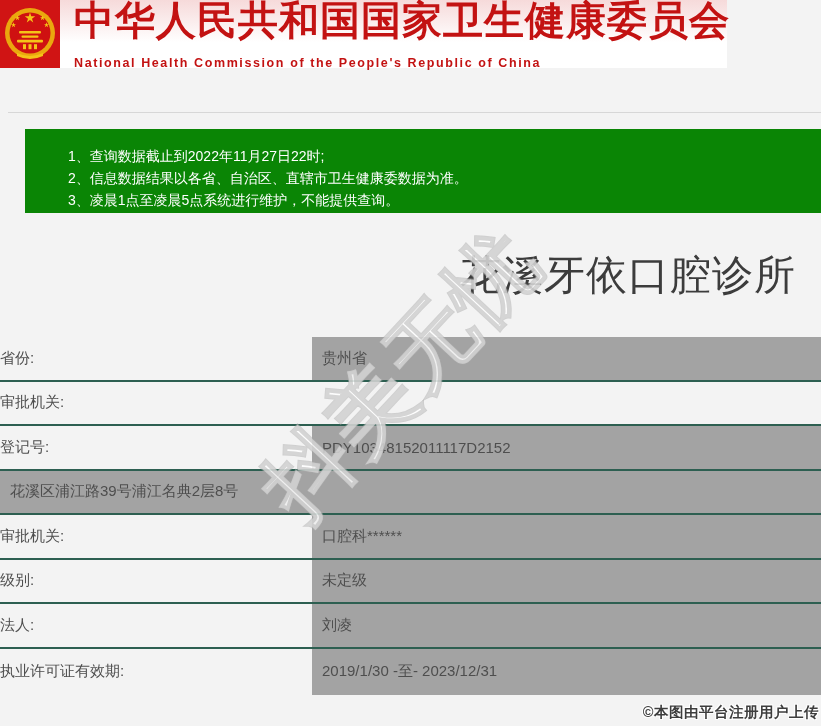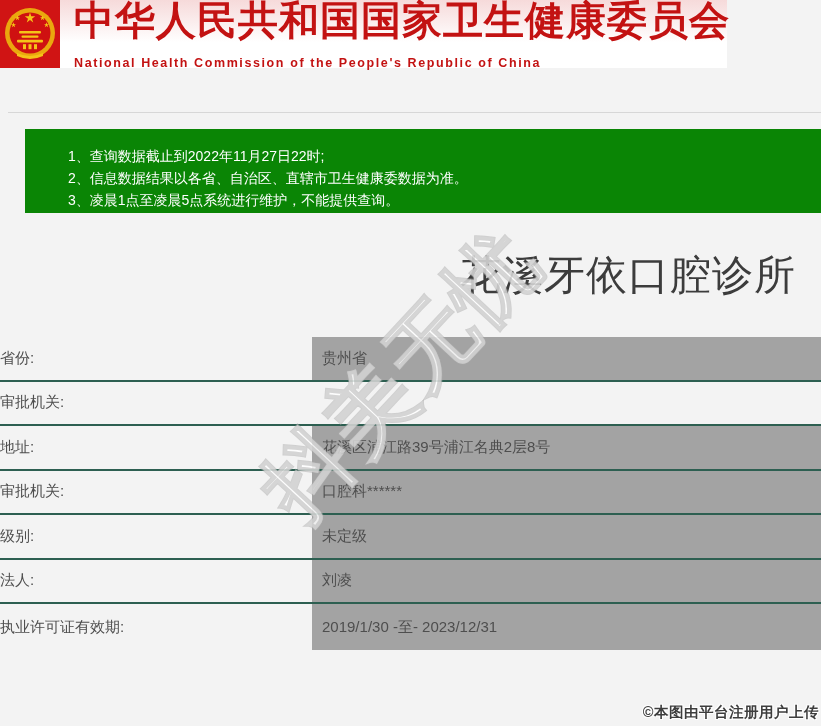--- a/index.html
+++ b/index.html
@@ -115,21 +115,24 @@
 
 <div class="result-table">
   <div class="t-row">
     <div class="cell lab">省份:</div>
     <div class="cell val">贵州省</div>
   </div>
   <div class="t-row">
     <div class="cell lab">审批机关:</div>
   </div>
   <div class="t-row">
-    <div class="cell lab">地址:</div>
+    <div class="cell lab">登记号:</div>
+    <div class="cell val">PDY10348152011117D2152</div>
+  </div>
+  <div class="t-row">
     <div class="cell val">花溪区浦江路39号浦江名典2层8号</div>
   </div>
   <div class="t-row">
     <div class="cell lab">审批机关:</div>
     <div class="cell val">口腔科******</div>
   </div>
   <div class="t-row">
     <div class="cell lab">级别:</div>
     <div class="cell val">未定级</div>
   </div>

